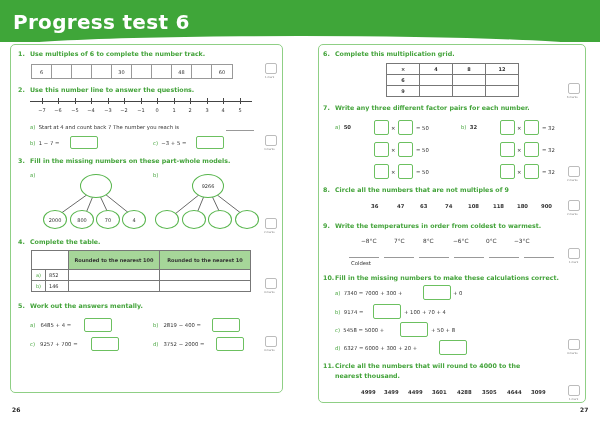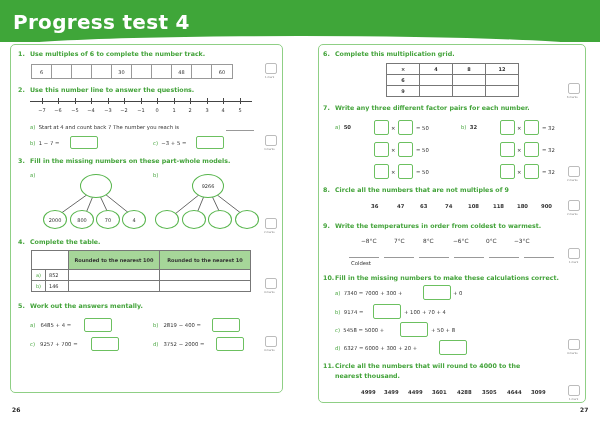--- a/index.html
+++ b/index.html
@@ -41,21 +41,21 @@
   td { border: 1px solid #777; text-align: center; padding: 0; }
   .hdr { background: #a6d699; font-weight: bold; color: #333; }
 
   .line { position: absolute; height: 1px; background: #999; }
 </style>
 </head>
 <body>
 
 <div class="banner"></div>
 <div class="banner-curve"></div>
-<div class="title">Progress test 4</div>
+<div class="title">Progress test 6</div>
 
 <div class="panel panel-left"></div>
 <div class="panel panel-right"></div>
 
 <div class="pagenum" style="left:12px;top:406px;">26</div>
 <div class="pagenum" style="left:580px;top:406px;">27</div>
 
 <div class="q" style="left:18px;top:50px;">
   <span class="qnum">1.</span><span>Use multiples of 6 to complete the number track.</span>
 </div>

